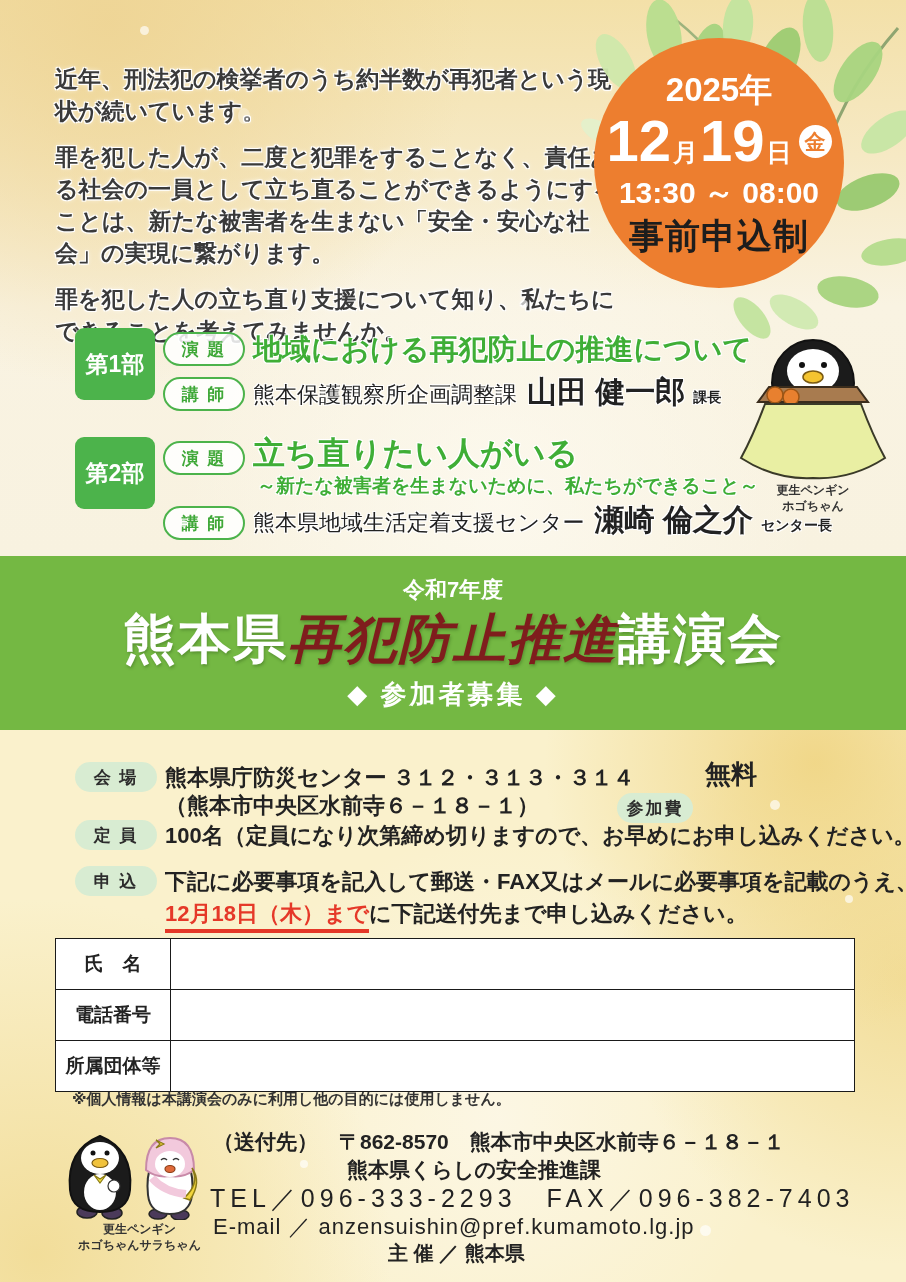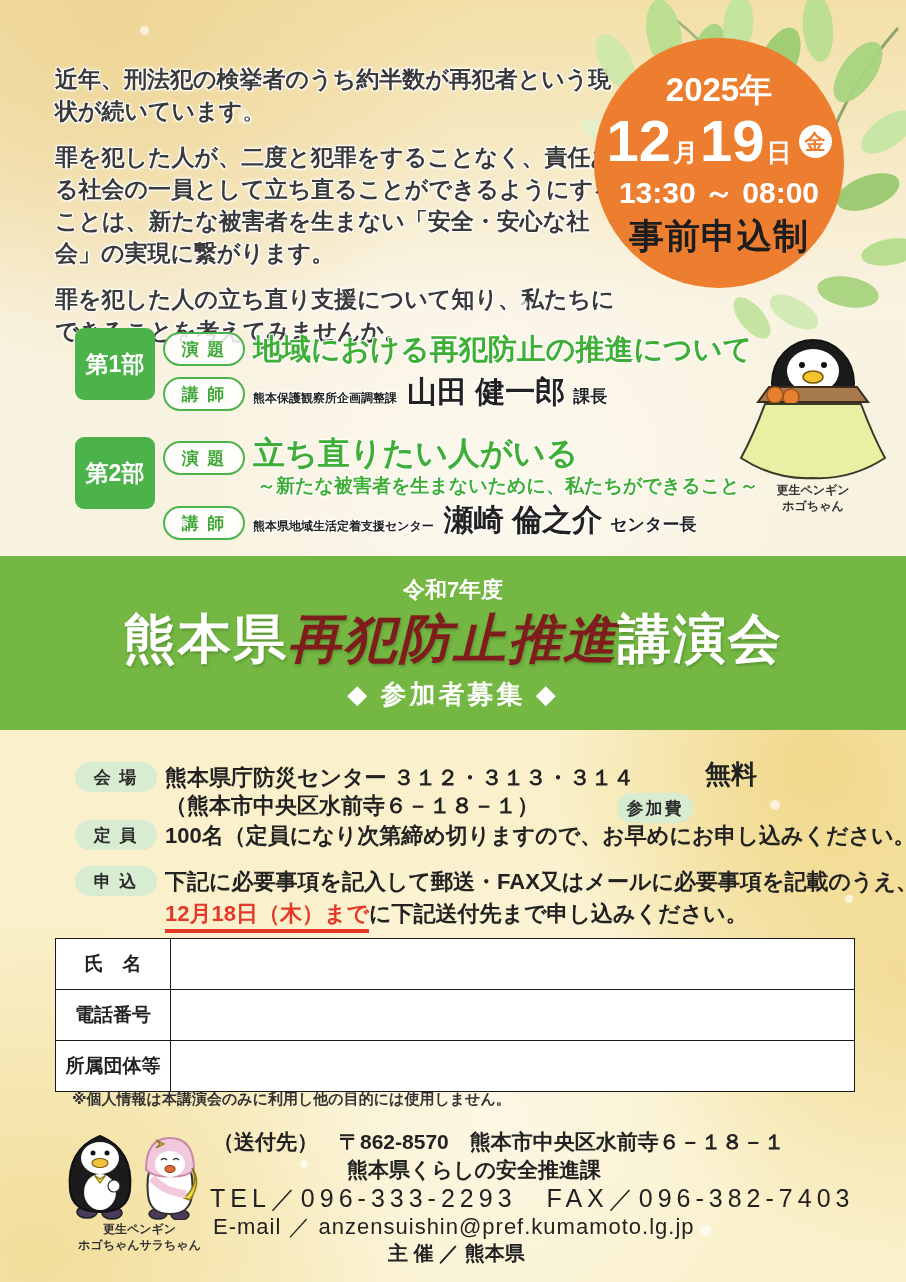--- a/index.html
+++ b/index.html
@@ -30,23 +30,23 @@
   
   .part-box{position:absolute;width:80px;height:72px;background:#4cb34b;border-radius:9px;
     display:flex;align-items:center;justify-content:center;color:#fff;font-size:23px;font-weight:bold;}
   .pill{position:absolute;width:78px;height:30px;border:2.5px solid #4cb34b;border-radius:17px;
     background:rgba(255,255,255,.85);color:#3fa838;font-size:17px;font-weight:bold;
     display:flex;align-items:center;justify-content:center;letter-spacing:2px;}
   .topic{position:absolute;color:#3fae36;font-weight:bold;white-space:nowrap;
     text-shadow:-1px -1px 0 #fff,1px -1px 0 #fff,-1px 1px 0 #fff,1px 1px 0 #fff;}
   .speaker{position:absolute;white-space:nowrap;color:#222;display:flex;align-items:baseline;
     text-shadow:-1px -1px 0 #fff,1px -1px 0 #fff,-1px 1px 0 #fff,1px 1px 0 #fff;}
-  .spk-org{font-size:12px;font-weight:bold;}
+  .spk-org{font-size:22px;font-weight:normal;}
   .spk-name{font-size:30px;font-weight:bold;margin:0 8px 0 10px;}
-  .spk-title{font-size:17px;font-weight:bold;}
+  .spk-title{font-size:14px;font-weight:bold;}
   .mascot-caption{position:absolute;text-align:center;font-size:12px;font-weight:bold;color:#333;line-height:1.3;}
   
   #banner{position:absolute;left:0;top:556px;width:906px;height:174px;background:#74b843;
     display:flex;flex-direction:column;align-items:center;justify-content:center;}
   .banner-year{font-size:22px;font-weight:bold;color:#fff;line-height:1;}
   .banner-title{font-size:53px;font-weight:bold;color:#fff;line-height:1.15;letter-spacing:2px;
     text-shadow:1px 2px 3px rgba(40,80,20,.35);white-space:nowrap;margin-top:8px;}
   .banner-title .yellow{color:#7f1d1d;font-style:italic;}
   .banner-sub{font-size:26px;font-weight:bold;color:#fff;line-height:1;margin-top:12px;letter-spacing:3px;}
   

